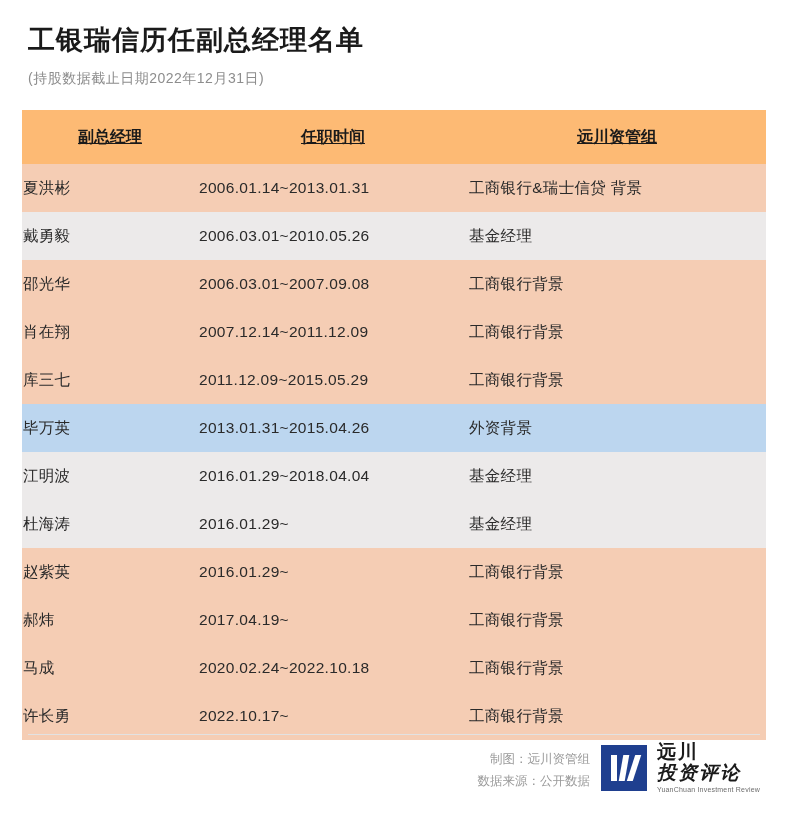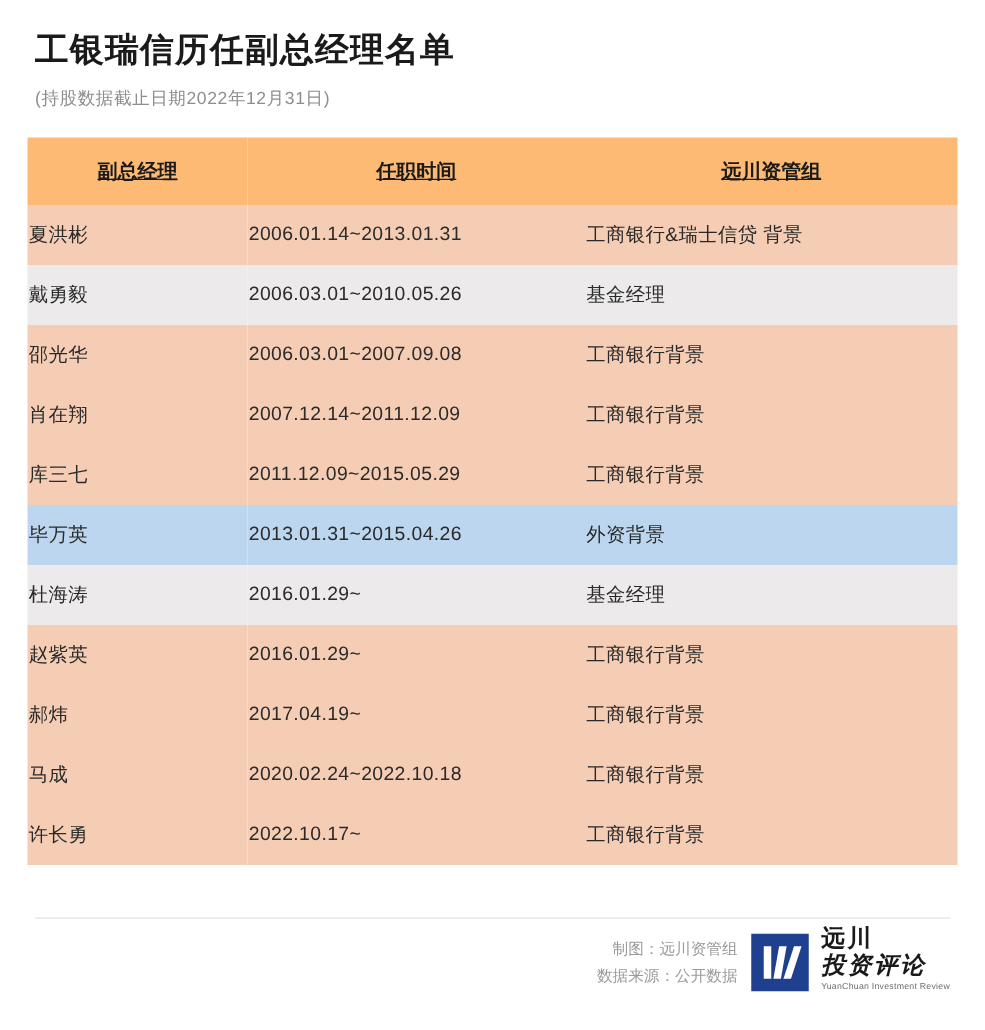--- a/index.html
+++ b/index.html
@@ -91,21 +91,21 @@
     text-align: right;
     font-size: 12.5px;
     line-height: 22px;
     color: #9a9a9a;
   }
   .logo {
     position: absolute;
     right: 6px;
     top: 2px;
     display: flex;
-    align-items: flex-end;
+    align-items: center;
     gap: 10px;
   }
   .logo-mark {
     width: 46px;
     height: 46px;
     background: #1f3f8f;
     display: flex;
     align-items: center;
     justify-content: center;
     gap: 4px;
@@ -185,20 +185,25 @@
         </tr>
         <tr class="tone-orange">
           <td>库三七</td>
           <td>2011.12.09~2015.05.29</td>
           <td>工商银行背景</td>
         </tr>
         <tr class="tone-blue">
           <td>毕万英</td>
           <td>2013.01.31~2015.04.26</td>
           <td>外资背景</td>
+        </tr>
+        <tr class="tone-gray">
+          <td>江明波</td>
+          <td>2016.01.29~2018.04.04</td>
+          <td>基金经理</td>
         </tr>
         <tr class="tone-gray">
           <td>杜海涛</td>
           <td>2016.01.29~</td>
           <td>基金经理</td>
         </tr>
         <tr class="tone-orange">
           <td>赵紫英</td>
           <td>2016.01.29~</td>
           <td>工商银行背景</td>

